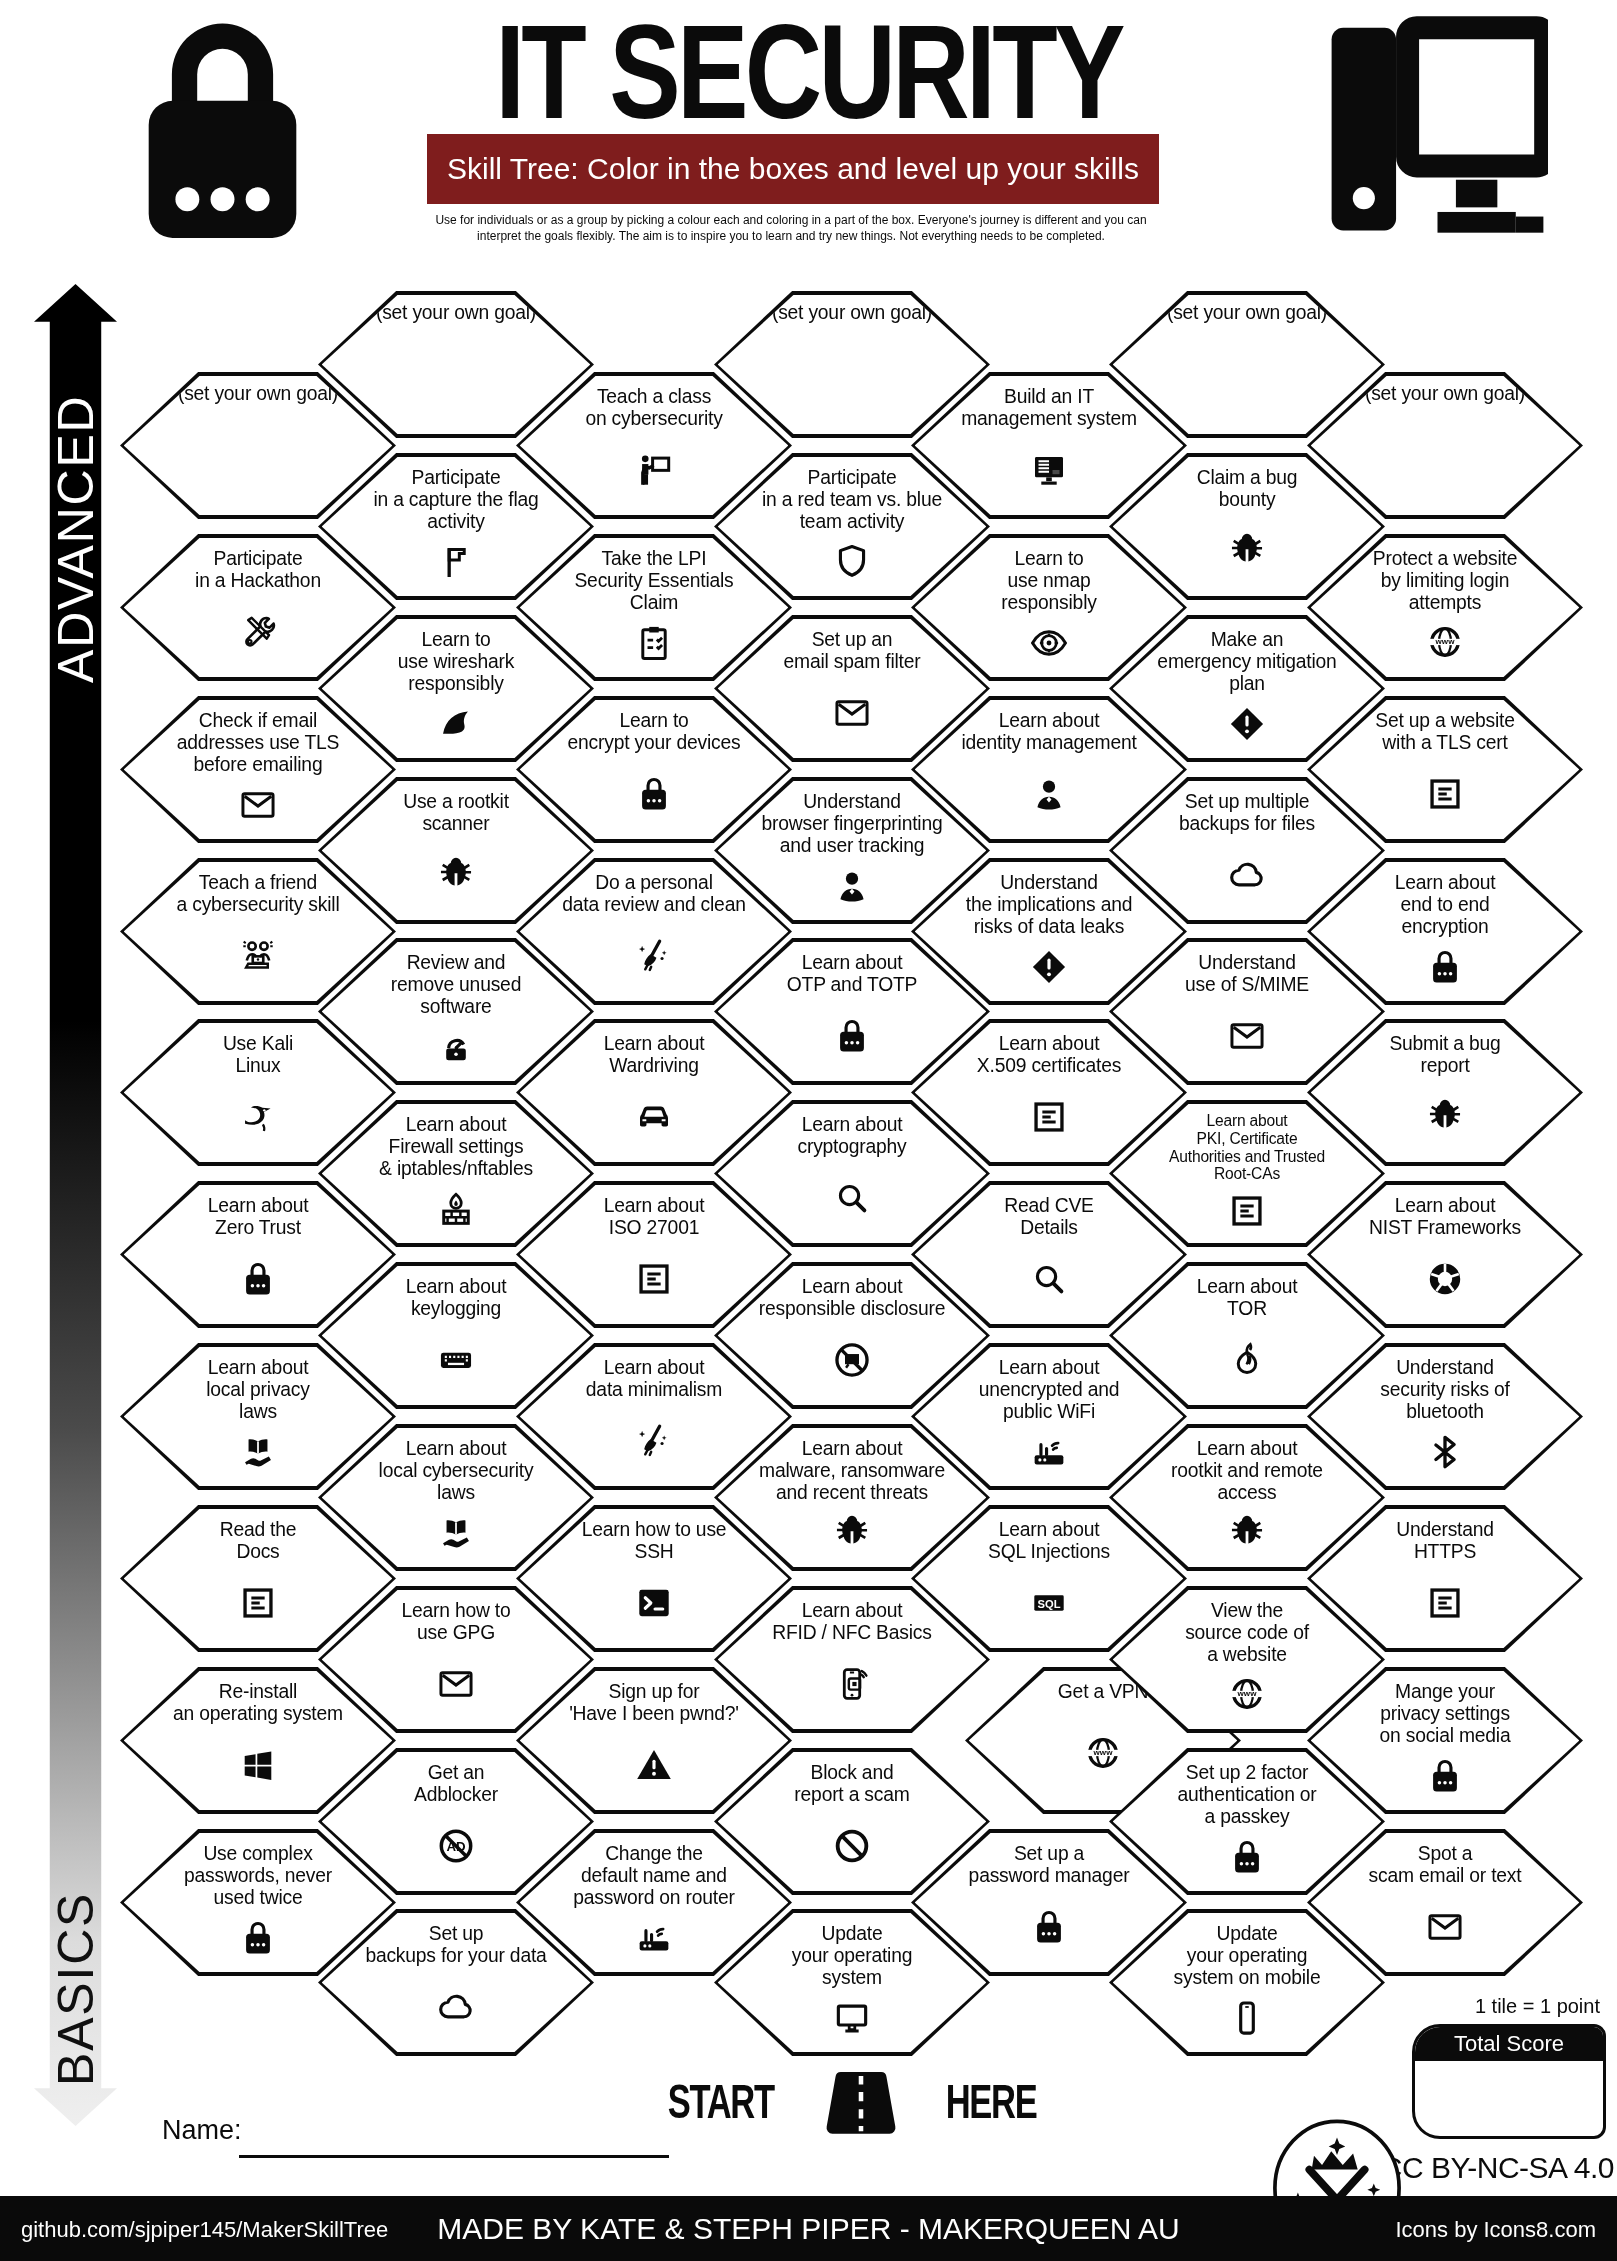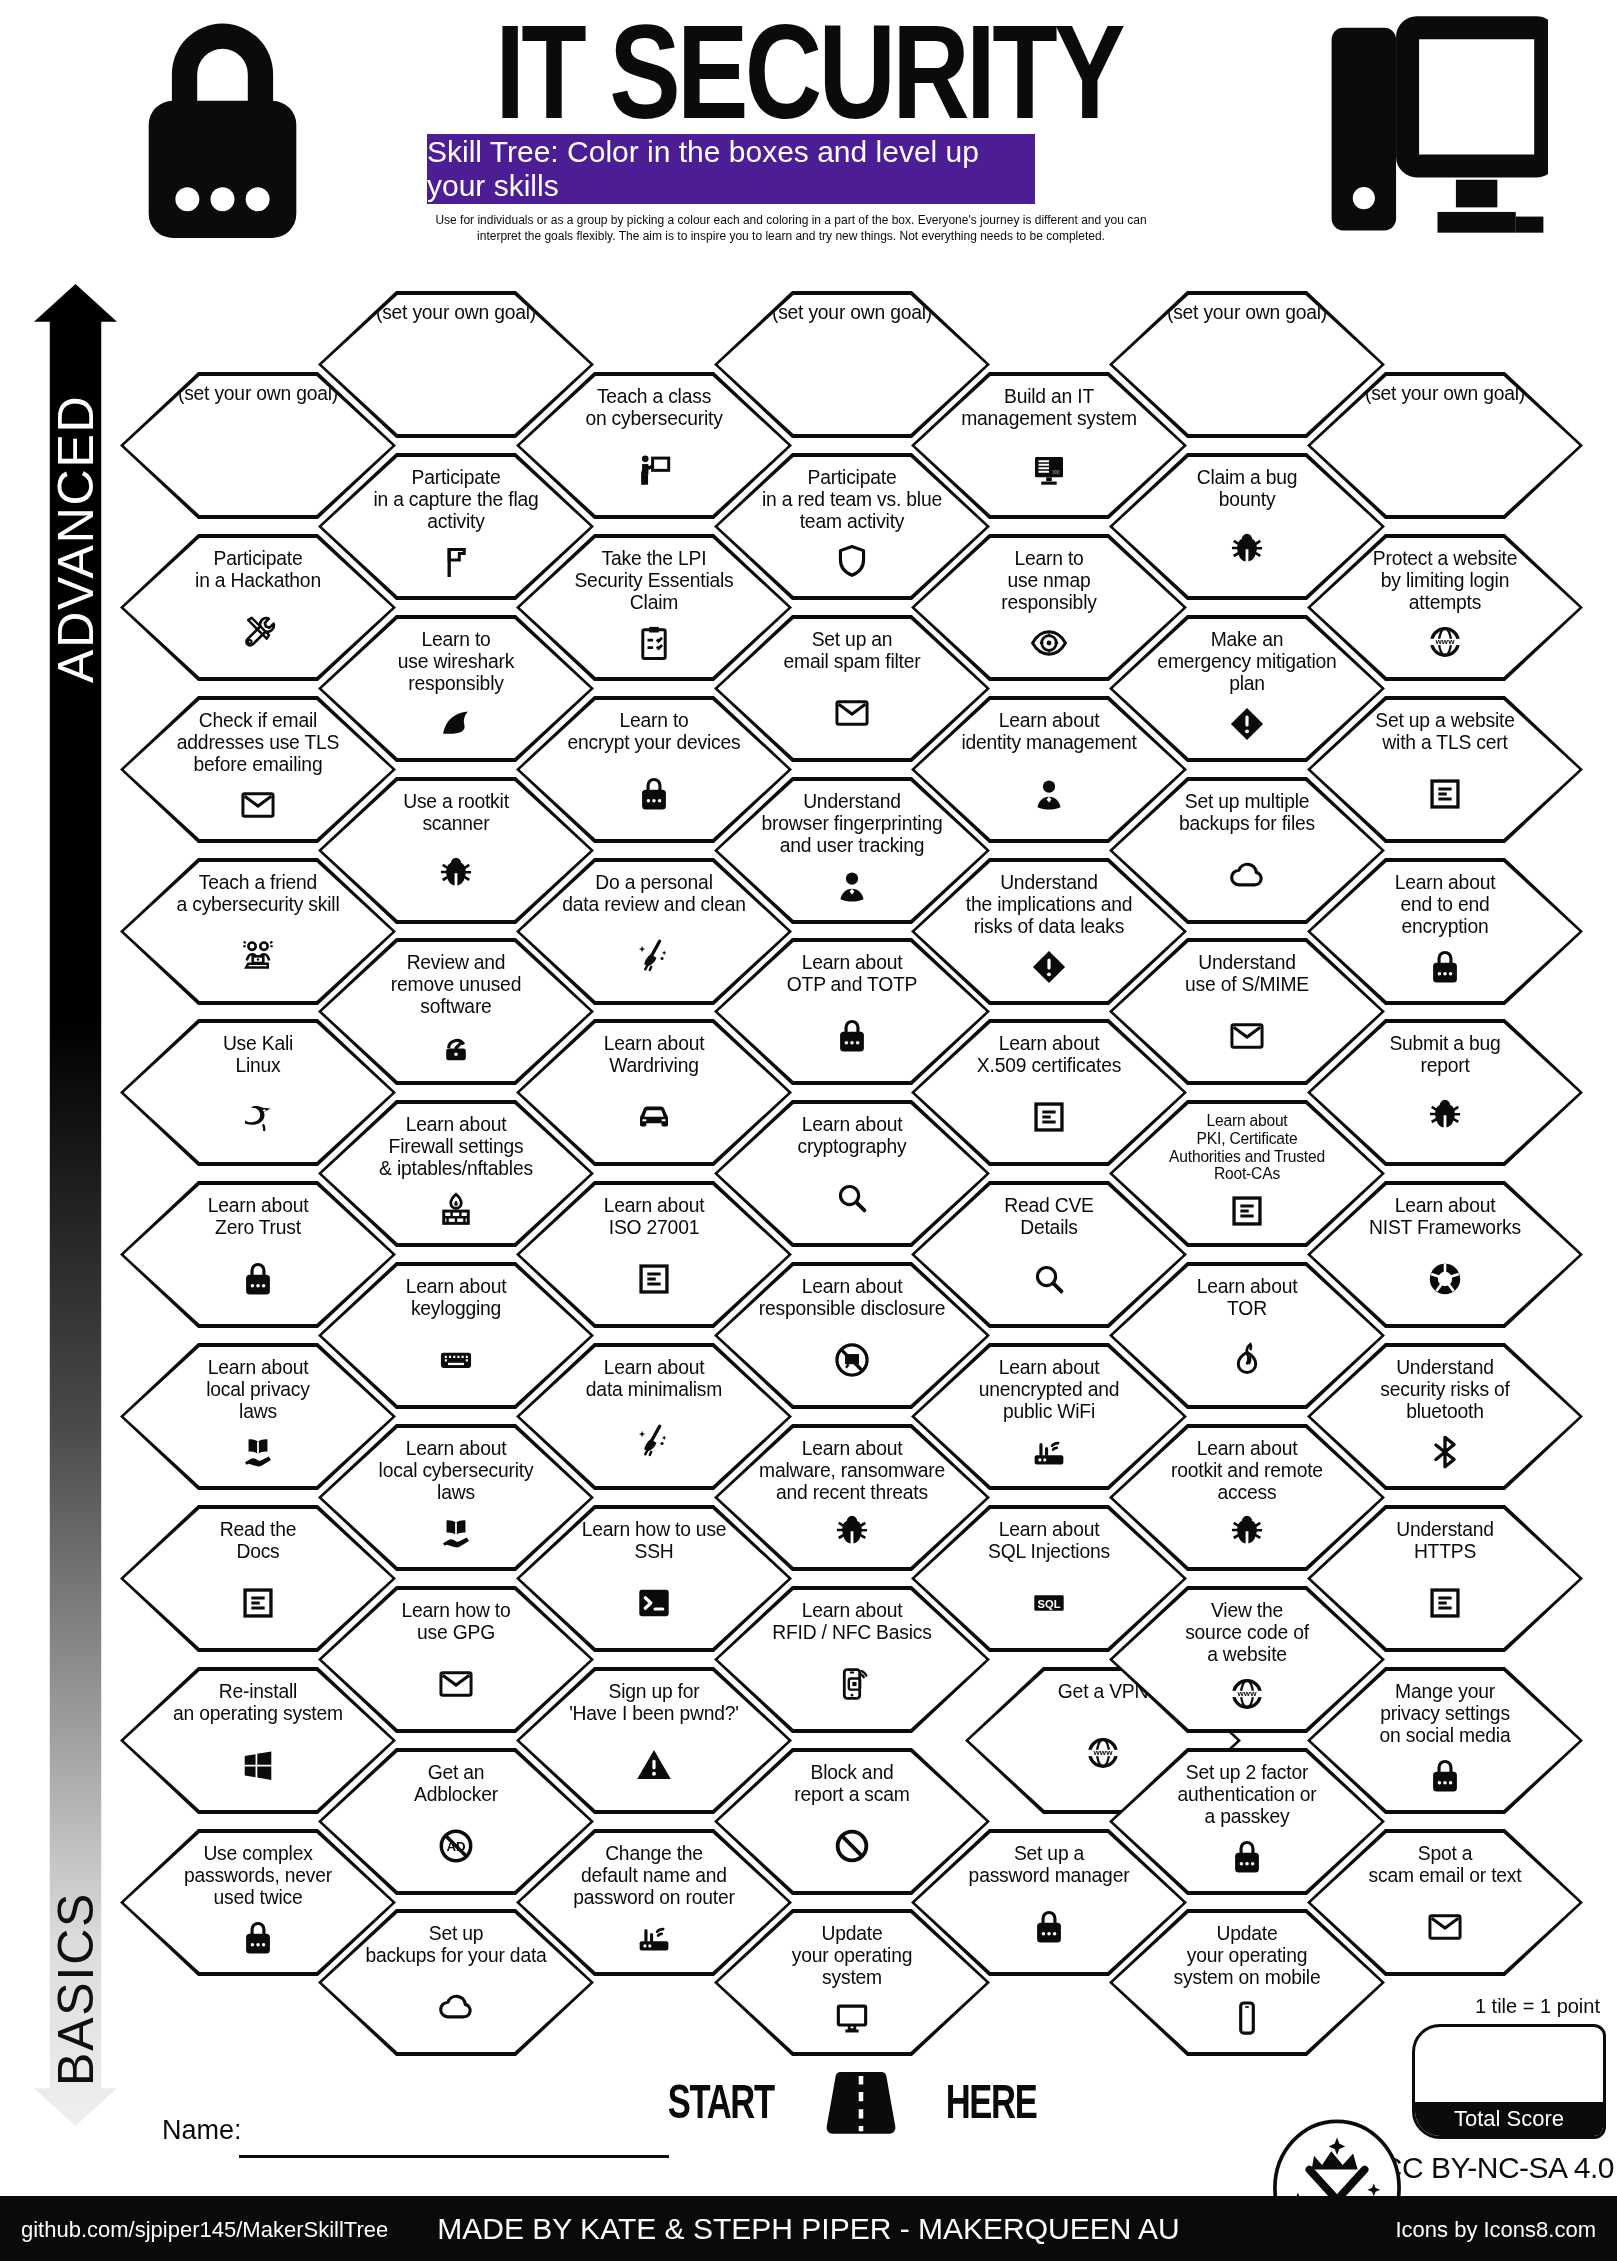--- a/index.html
+++ b/index.html
@@ -2,22 +2,22 @@
 <html style="font-size:7.4px"><head>
 <meta charset="utf-8">
 <style>
   html,body{margin:0;padding:0;background:#fff;}
   body{width:1617px;height:2261px;position:relative;overflow:hidden;
        font-family:"Liberation Sans",sans-serif;color:#0b0b0b;}
   
   .title{position:absolute;left:0;right:0;top:4.6px;text-align:center;
          font-size:134px;font-weight:700;letter-spacing:-4.6px;line-height:1;
          transform:scaleX(.8);transform-origin:center;white-space:nowrap;}
-  .subtitle-box{position:absolute;left:427px;top:134px;width:608px;height:70px;
-         background:#4c1d95;display:flex;align-items:center;justify-content:center;}
+  .subtitle-box{position:absolute;left:427px;top:134px;width:732px;height:70px;
+         background:#7f1d1d;display:flex;align-items:center;justify-content:center;}
   .subtitle-box span{color:#fff;font-size:30px;letter-spacing:0px;}
   .desc{position:absolute;left:329px;top:212px;width:924px;text-align:center;
         font-size:12px;line-height:1.34;}
   .hdr-icon{position:absolute;}
   
   .level-arrow{position:absolute;left:34px;top:284px;width:83px;height:1842px;
       background:linear-gradient(180deg,#000 0%,#000 40%,#4a4a4a 62%,#9c9c9c 78%,#dcdcdc 90%,#efefef 100%);
       clip-path:polygon(50% 0%,100% 2.05%,81% 2.05%,81% 97.95%,100% 97.95%,50% 100%,0% 97.95%,19% 97.95%,19% 2.05%,0% 2.05%);}
   .lvl-label{position:absolute;left:39px;width:74px;display:flex;align-items:center;justify-content:center;
       writing-mode:vertical-rl;transform:rotate(180deg);font-size:50px;font-weight:400;letter-spacing:1.8px;}
@@ -39,21 +39,21 @@
   .start-here{position:absolute;left:676px;top:2065px;width:349px;height:72px;
       display:flex;align-items:center;justify-content:center;gap:12px;}
   .start-word{font-size:48px;font-weight:700;letter-spacing:-1.8px;transform:scaleX(.72);white-space:nowrap;}
   .road-icon svg{width:110px;height:67px;display:block;}
   .name-row{position:absolute;left:162px;top:2115px;}
   .name-label{font-size:27px;}
   .name-line{position:absolute;left:77px;top:40px;width:430px;height:3.2px;background:#0b0b0b;}
   .tile-note{position:absolute;left:1407px;top:1995px;width:193px;text-align:right;font-size:20px;}
   .score-box{position:absolute;left:1412px;top:2024px;width:188px;height:109px;
       border:3.7px solid #0b0b0b;border-radius:28px 12px 12px 28px;background:#fff;
-      display:flex;flex-direction:column;justify-content:flex-end;overflow:hidden;}
+      display:flex;flex-direction:column;justify-content:flex-start;overflow:hidden;}
   .score-bar{height:34px;background:#0b0b0b;display:flex;align-items:center;justify-content:center;}
   .score-bar span{color:#fff;font-size:22px;}
   .cc-line{position:absolute;left:1375px;top:2151px;width:239px;text-align:right;font-size:30px;letter-spacing:-0.5px;}
   .mq-logo{position:absolute;left:1268px;top:2119px;}
   
   .footer-bar{position:absolute;left:0;right:0;top:2196px;height:65px;background:#0a0a0a;color:#fff;}
   .ft-git{position:absolute;left:21px;top:21px;font-size:22px;}
   .ft-made{position:absolute;left:0;right:0;top:15.6px;text-align:center;font-size:30px;letter-spacing:0;}
   .ft-icons{position:absolute;right:21px;top:21px;font-size:22px;}
 </style>

